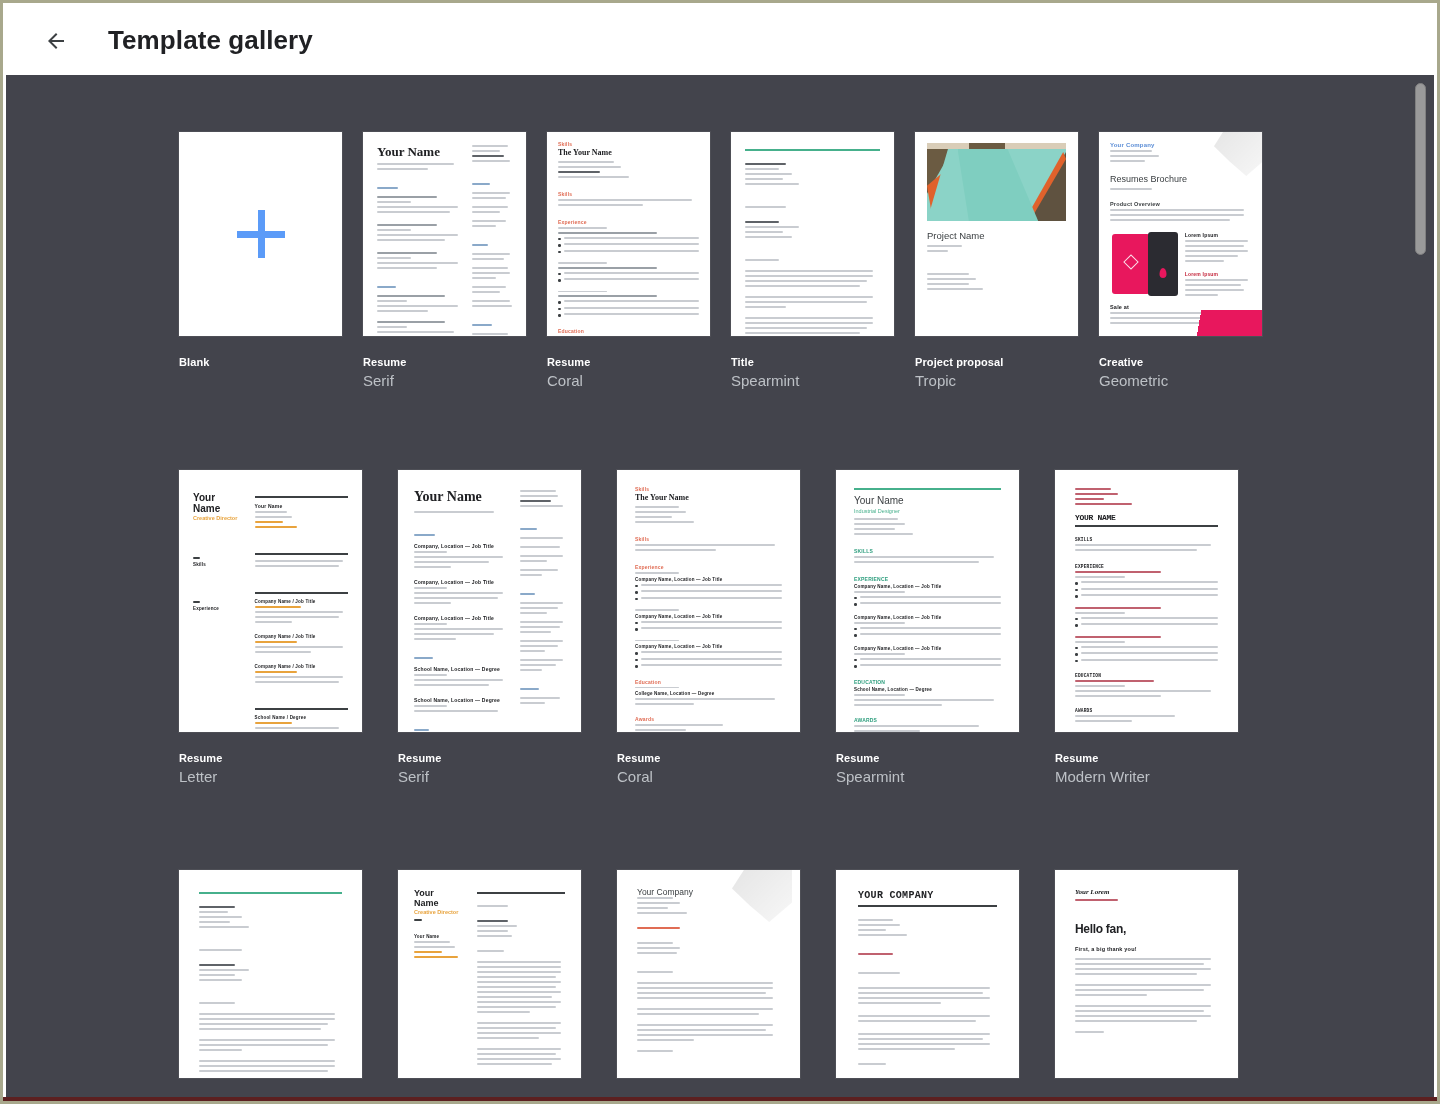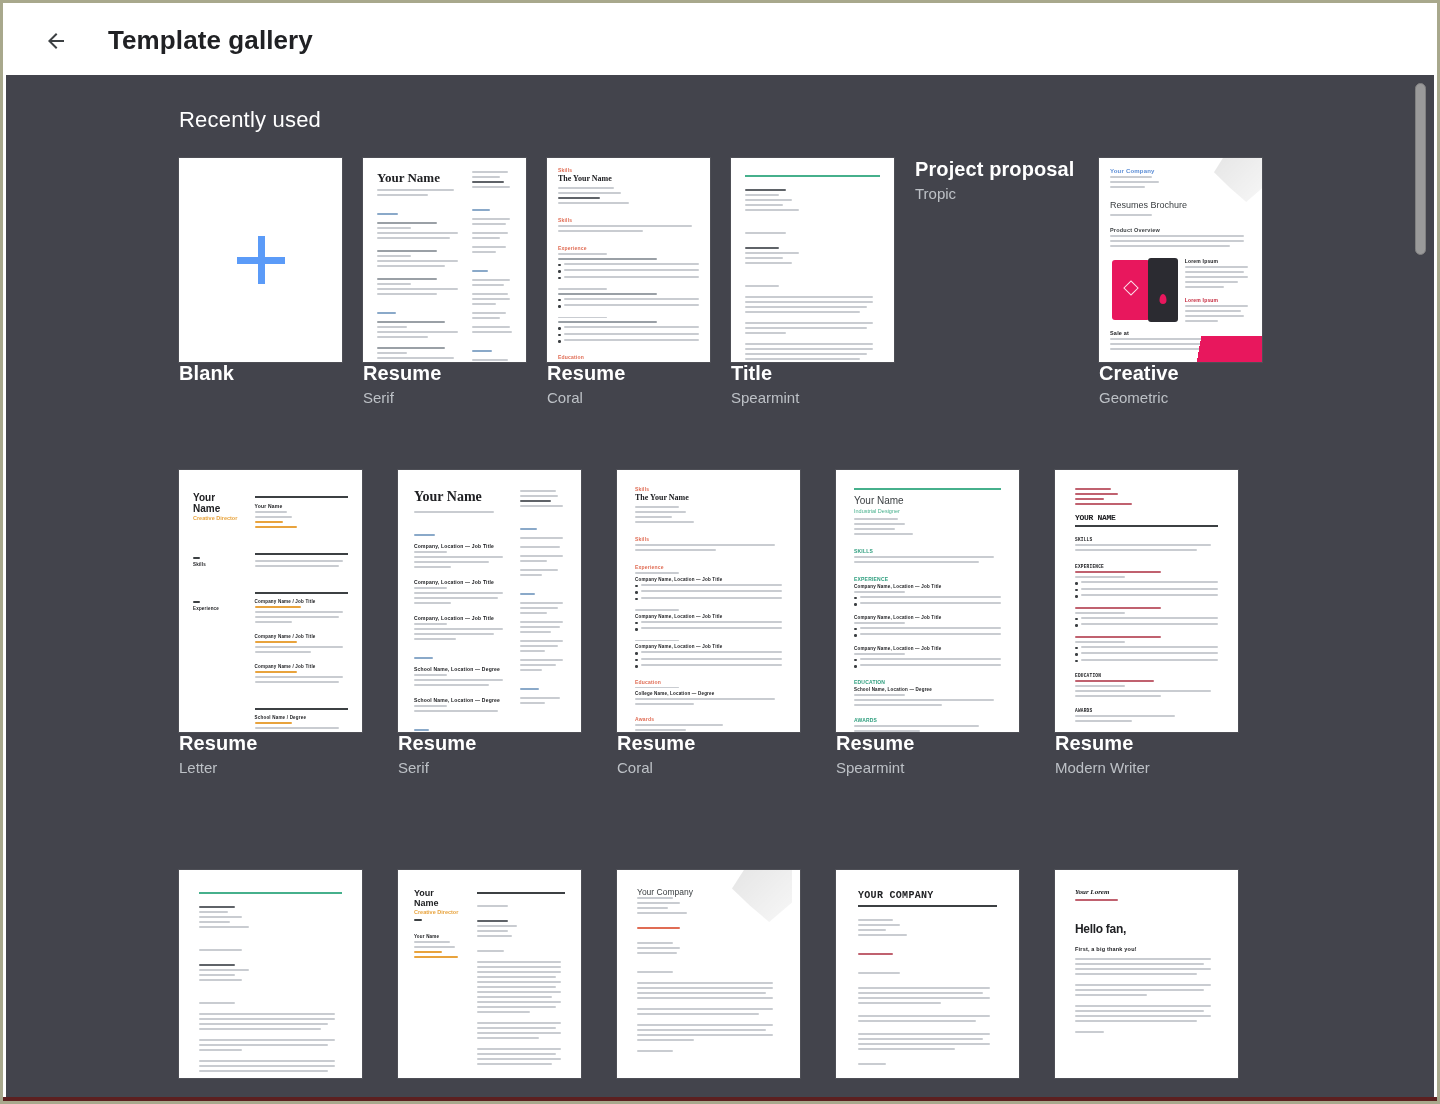--- a/index.html
+++ b/index.html
@@ -55,21 +55,21 @@
   .card { width:163px; flex:0 0 163px; cursor:pointer; }
   .card.wide { width:183px; flex:0 0 183px; }
   .thumb {
     width:100%; background:#ffffff; position:relative; overflow:hidden;
     box-shadow: 0 0 0 1px rgba(255,255,255,.06);
   }
   .thumb.h204 { height:204px; }
   .thumb.h262 { height:262px; }
   .thumb.h208 { height:208px; }
   .card-name {
-    color:#ffffff; font-size:20px; font-weight:bold; margin-top:0;
+    color:#ffffff; font-size:11px; font-weight:bold; margin-top:20px;
     letter-spacing:.1px;
   }
   .card-sub { color:#bdc1c6; font-size:15px; margin-top:4px; }
 
   
   .plus-wrap { display:flex; align-items:center; justify-content:center; height:100%; }
   .plus {
     position:relative; width:48px; height:48px;
   }
   .plus::before, .plus::after {
@@ -169,21 +169,20 @@
           <path d="M20 11H7.83l5.59-5.59L12 4l-8 8 8 8 1.41-1.41L7.83 13H20v-2z"></path>
         </svg>
     </button>
     <div class="page-title">Template gallery</div>
   </div>
 
   <div class="gallery">
     <div class="gallery-inner">
 
       <div class="section" style="top:32px;">
-        <div class="section-title">Recently used</div>
         <div class="row" style="margin-top:25px;">
 
           <div class="card">
             <div class="thumb h204">
               <div class="plus-wrap">
                   <span class="plus"></span>
                 </div>
             </div>
             <div class="card-name">Blank</div>
           </div>
@@ -370,20 +369,46 @@
                   <div class="ln w90"></div>
                   <div class="ln w85"></div>
 
               </div>
             </div>
             <div class="card-name">Title</div>
             <div class="card-sub">Spearmint</div>
           </div>
 
           <div class="card">
+            <div class="thumb h204">
+              <div class="doc" style="padding:11px 12px;">
+                <div class="tropic-hero">
+                  <i style="left:0;top:0;width:100%;height:6px;background:#d9cdb8"></i>
+                  <i style="left:30%;top:0;width:26%;height:6px;background:#6b5b42"></i>
+                  <i style="left:0;top:6px;width:30%;height:38px;background:#cdbfa4"></i>
+                  <i style="left:0;top:6px;width:100%;height:72px;background:#8bd3c7;clip-path:polygon(18% 0,100% 0,100% 100%,0 100%,0 52%)"></i>
+                  <i style="left:0;top:6px;width:46%;height:72px;background:#6b5b42;clip-path:polygon(0 0,40% 0,0 62%)"></i>
+                  <i style="left:0;top:26px;width:28%;height:40px;background:#e0622c;clip-path:polygon(0 42%,44% 6%,56% 54%,10% 100%)"></i>
+                  <i style="left:0;top:6px;width:58%;height:72px;background:#8bd3c7;clip-path:polygon(26% 0,100% 0,100% 100%,0 100%)"></i>
+                  <i style="right:0;top:6px;width:52%;height:72px;background:#5f5240;clip-path:polygon(44% 100%,100% 4%,100% 100%)"></i>
+                  <i style="right:0;top:6px;width:50%;height:72px;background:#e0622c;clip-path:polygon(40% 100%,96% 4%,100% 14%,48% 100%)"></i>
+                  <i style="left:22%;top:6px;width:58%;height:72px;background:#7fcec0;clip-path:polygon(0 0,62% 0,100% 100%,14% 100%)"></i>
+                </div>
+                <div class="gap10"></div>
+                <div class="bigname light" style="font-size:9.5px;font-weight:400">Project Name</div>
+                <div class="gap4"></div>
+                <div class="ln w25"></div>
+                  <div class="ln w15"></div>
+                <div class="gap18"></div>
+                <div class="ln w30"></div>
+                  <div class="ln w35"></div>
+                <div class="ln w30"></div>
+                  <div class="ln w40"></div>
+              </div>
+            </div>
             <div class="card-name">Project proposal</div>
             <div class="card-sub">Tropic</div>
           </div>
 
           <div class="card">
             <div class="thumb h204" style="position:relative;">
               <div class="grey-blob"></div>
               <div class="doc" style="padding:10px 11px;">
                 <div class="tiny-title blue" style="font-size:6px">Your Company</div>
                 <div class="ln w30"></div>

